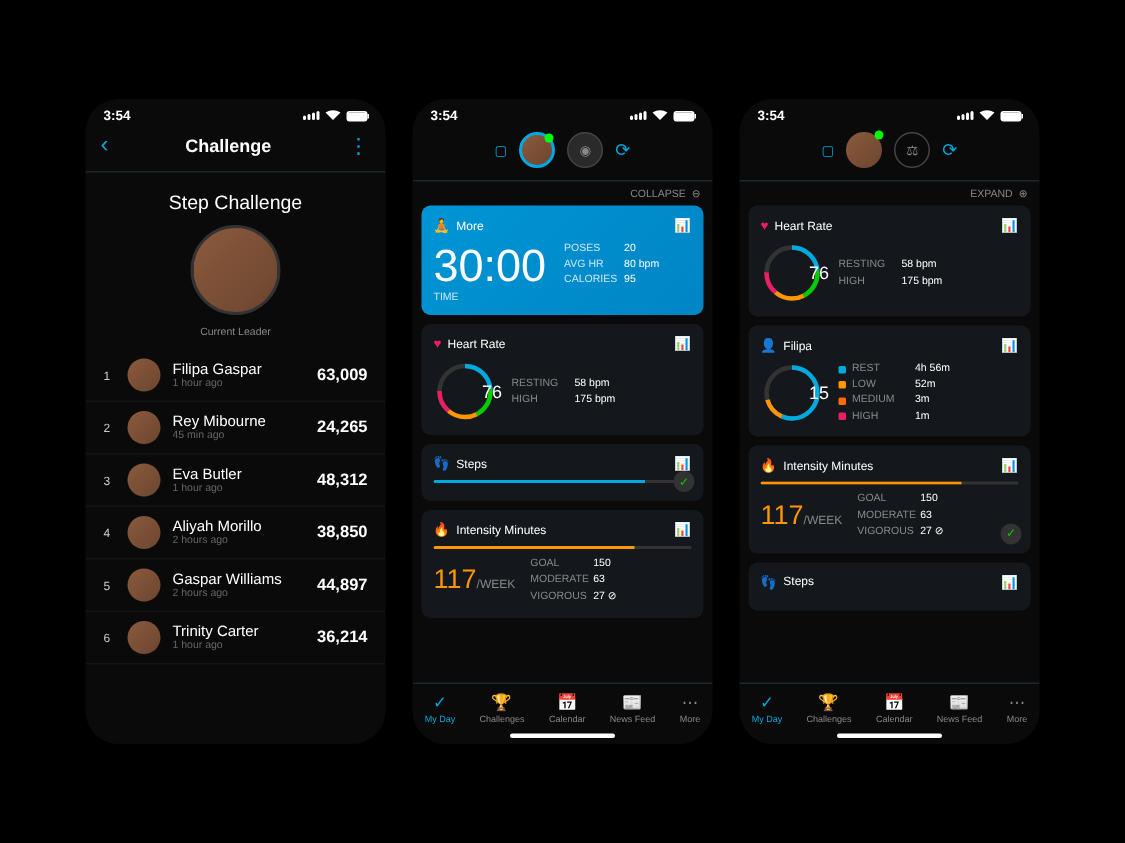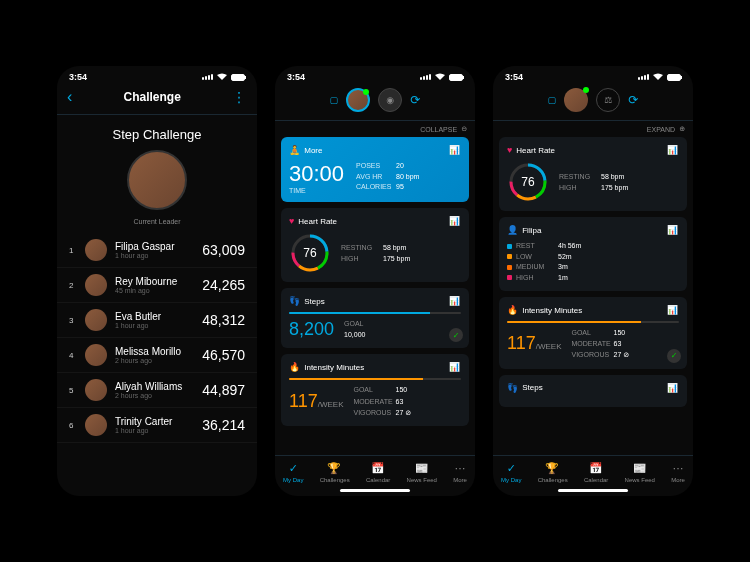--- a/index.html
+++ b/index.html
@@ -31,53 +31,53 @@
 .challenge-top h1{font-size:13px;font-weight:500;margin-bottom:0}
 .challenge-top .sub{font-size:8px;color:#888}
 .challenge-top .lead{font-size:7px;color:#888;margin-top:6px}
 .challenge-top .avatar{margin:8px auto}
 .leaderboard{flex:1;overflow:hidden}
 .lrow{display:flex;align-items:center;padding:6px 12px;gap:8px;border-bottom:1px solid #151515}
 .lrow .rank{width:8px;font-size:8px;color:#ccc}
 .lrow .info{flex:1}
 .lrow .name{font-size:10px}
 .lrow .ago{font-size:7px;color:#666}
-.lrow .score{font-size:14px;font-weight:400}
+.lrow .score{font-size:11px;font-weight:700}
 .content{flex:1;overflow:hidden;padding:0 6px}
 .collapsebar{display:flex;justify-content:flex-end;align-items:center;gap:4px;padding:4px 2px;font-size:7px;color:#888}
 .card{background:#14181c;border-radius:6px;margin-bottom:6px;padding:8px;position:relative}
 .card.yoga{background:linear-gradient(135deg,#0095d5,#0085c5);color:#fff}
 .card-head{display:flex;align-items:center;gap:4px;font-size:8px;margin-bottom:6px}
 .card-head .chicon{font-size:9px}
 .card-head .spacer{flex:1}
 .barchart{font-size:9px;color:#888}
 .hrrow{display:flex;align-items:center;gap:10px}
 .gauge{width:42px;height:42px;position:relative}
 .gauge svg{transform:rotate(-90deg)}
-.gauge .val{position:absolute;top:0;left:0;width:100%;height:100%;display:flex;align-items:center;justify-content:center;font-size:12px;font-weight:500}
+.gauge .val{position:absolute;top:0;left:18px;width:100%;height:100%;display:flex;align-items:center;justify-content:center;font-size:12px;font-weight:500}
 .stats{font-size:7px;line-height:1.6}
 .stats .lbl{color:#888;display:inline-block;width:42px}
 .stats .v{color:#fff}
 .bigval{font-size:18px;font-weight:300;color:#00a9e0}
 .bigval .unit{font-size:8px;color:#888}
 .int .bigval{color:#ff9500}
 .progress{height:2px;background:#333;margin:4px 0;border-radius:1px;overflow:hidden}
 .progress i{display:block;height:100%;background:#00a9e0}
 .int .progress i{background:#ff9500}
 .checkbadge{position:absolute;bottom:6px;right:6px;width:14px;height:14px;border-radius:50%;background:#333;display:flex;align-items:center;justify-content:center;font-size:8px;color:#0c0}
 .bottomnav{display:flex;justify-content:space-around;padding:6px 0 4px;border-top:1px solid #1a2832;margin-top:auto}
 .bn{display:flex;flex-direction:column;align-items:center;gap:2px;font-size:6px;color:#888}
 .bn.active{color:#00a9e0}
 .bn .icon{font-size:11px}
 .homebar{width:70px;height:3px;background:#fff;border-radius:2px;margin:2px auto 4px}
 .stress-legend{font-size:7px;line-height:1.5}
 .stress-legend .row{display:flex;align-items:center;gap:4px}
 .stress-legend .sq{width:5px;height:5px;border-radius:1px}
 .yoga-body{display:flex;gap:12px;align-items:flex-start}
-.yoga-time{font-size:22px;font-weight:300}
+.yoga-time{font-size:30px;font-weight:300}
 .yoga-tlabel{font-size:7px;opacity:.8}
 .yoga-stats{font-size:7px;line-height:1.5}
 .yoga-stats .l{opacity:.8;display:inline-block;width:40px}
 </style>
 </head>
 <body>
 
 <div class="phone">
   <div class="statusbar">
     <span>3:54</span>
@@ -131,30 +131,30 @@
         <span class="info">
           <div class="name">Eva Butler</div>
           <div class="ago">1 hour ago</div>
         </span>
         <span class="score">48,312</span>
       </div>
     <div class="lrow">
         <span class="rank">4</span>
         <span class="avatar sm"></span>
         <span class="info">
-          <div class="name">Melissa Morillo</div>
+          <div class="name">Aliyah Morillo</div>
           <div class="ago">2 hours ago</div>
         </span>
-        <span class="score">46,570</span>
+        <span class="score">38,850</span>
       </div>
     <div class="lrow">
         <span class="rank">5</span>
         <span class="avatar sm"></span>
         <span class="info">
-          <div class="name">Aliyah Williams</div>
+          <div class="name">Gaspar Williams</div>
           <div class="ago">2 hours ago</div>
         </span>
         <span class="score">44,897</span>
       </div>
     <div class="lrow">
         <span class="rank">6</span>
         <span class="avatar sm"></span>
         <span class="info">
           <div class="name">Trinity Carter</div>
           <div class="ago">1 hour ago</div>
@@ -238,27 +238,20 @@
     <div class="card">
       <div class="card-head">
           <span class="chicon" style="color:#00a9e0">👣</span>
           <span>Steps</span>
           <span class="spacer"></span>
           <span class="barchart">📊</span>
         </div>
       <div class="progress">
           <i style="width:82%"></i>
         </div>
-      <div class="hrrow">
-          <span class="bigval">8,200</span>
-          <div class="stats">
-            <div><span class="lbl">GOAL</span></div>
-            <div><span class="v">10,000</span></div>
-          </div>
-        </div>
       <span class="checkbadge">✓</span>
     </div>
     <div class="card int">
       <div class="card-head">
           <span class="chicon" style="color:#ff9500">🔥</span>
           <span>Intensity Minutes</span>
           <span class="spacer"></span>
           <span class="barchart">📊</span>
         </div>
       <div class="progress">
@@ -352,20 +345,25 @@
       </div>
     </div>
     <div class="card">
       <div class="card-head">
           <span class="chicon" style="color:#ff9500">👤</span>
           <span>Filipa</span>
           <span class="spacer"></span>
           <span class="barchart">📊</span>
         </div>
       <div class="hrrow">
+        <div class="gauge"><svg width="42" height="42">
+              <circle cx="21" cy="21" r="17" fill="none" stroke="#333" stroke-width="3"></circle>
+              <circle cx="21" cy="21" r="17" fill="none" stroke="#00a9e0" stroke-width="3" stroke-dasharray="60 100"></circle>
+              <circle cx="21" cy="21" r="17" fill="none" stroke="#ff9500" stroke-width="3" stroke-dasharray="15 100" stroke-dashoffset="-60"></circle>
+            </svg><span class="val">15</span></div>
         <div class="stress-legend">
           <div class="row">
               <span class="sq" style="background:#00a9e0"></span>
               <span class="lbl" style="display:inline-block;width:38px;color:#888">REST</span>
               <span>4h 56m</span>
             </div>
           <div class="row">
               <span class="sq" style="background:#ff9500"></span>
               <span class="lbl" style="display:inline-block;width:38px;color:#888">LOW</span>
               <span>52m</span>

